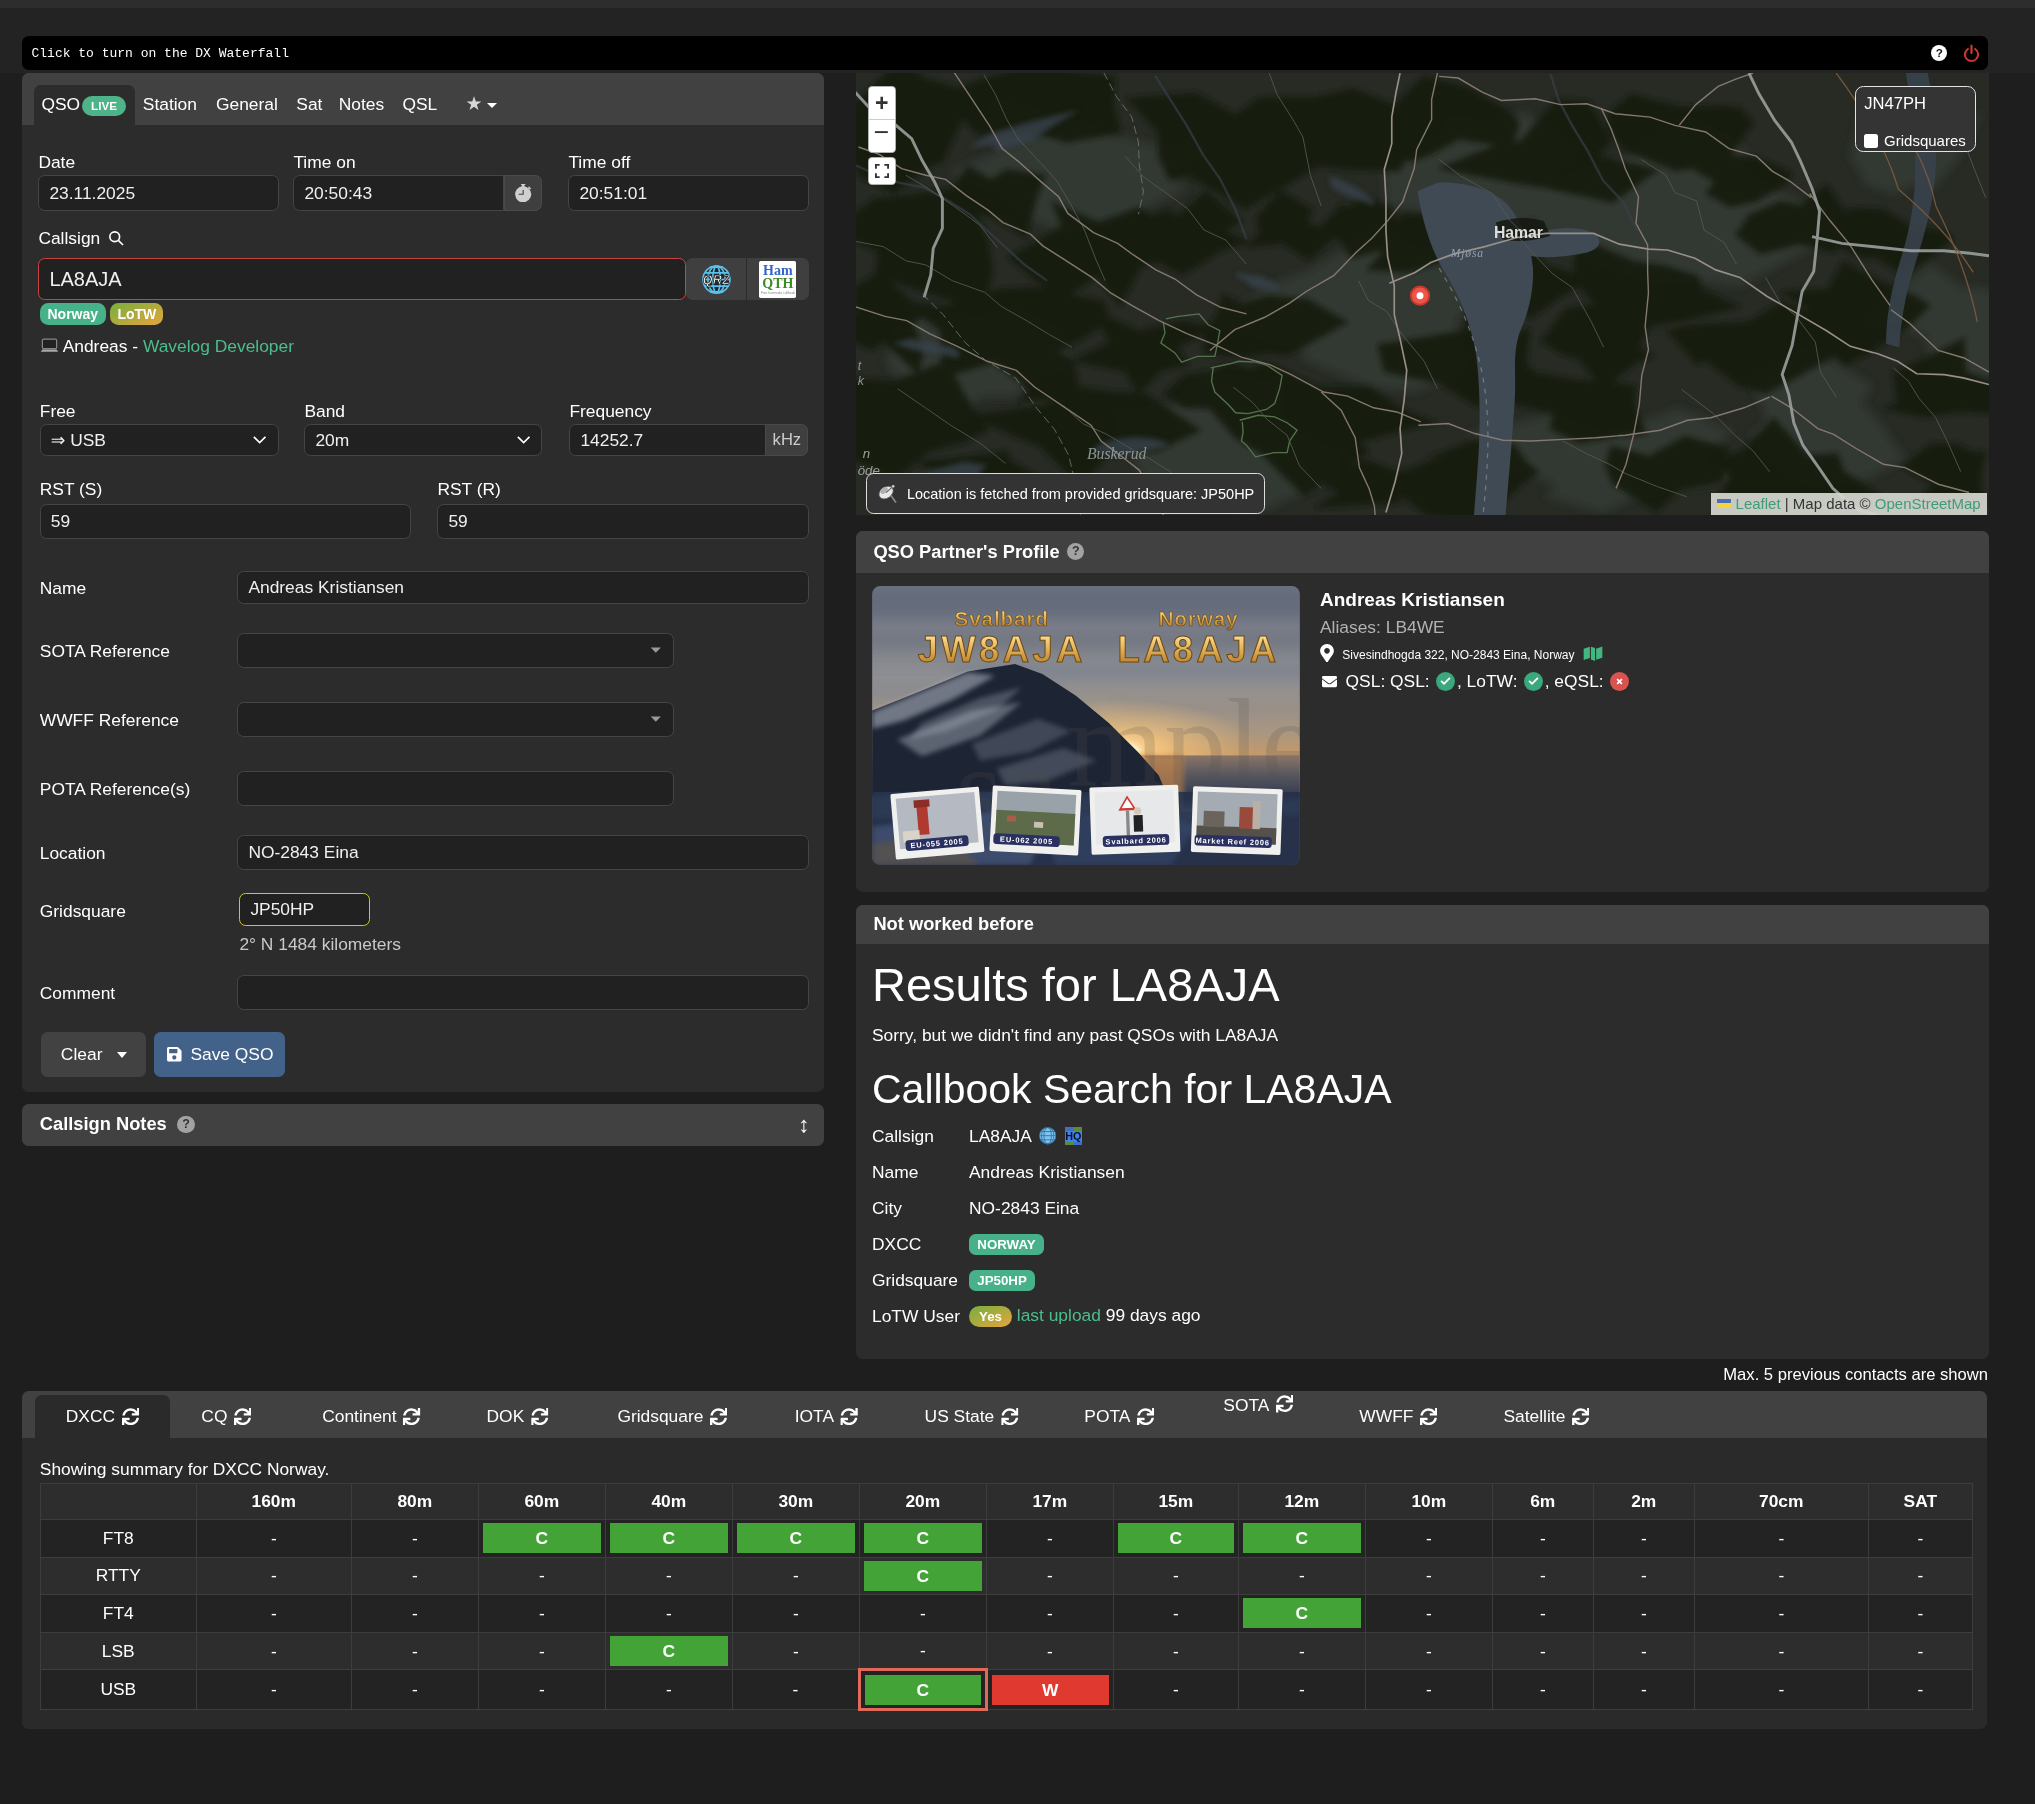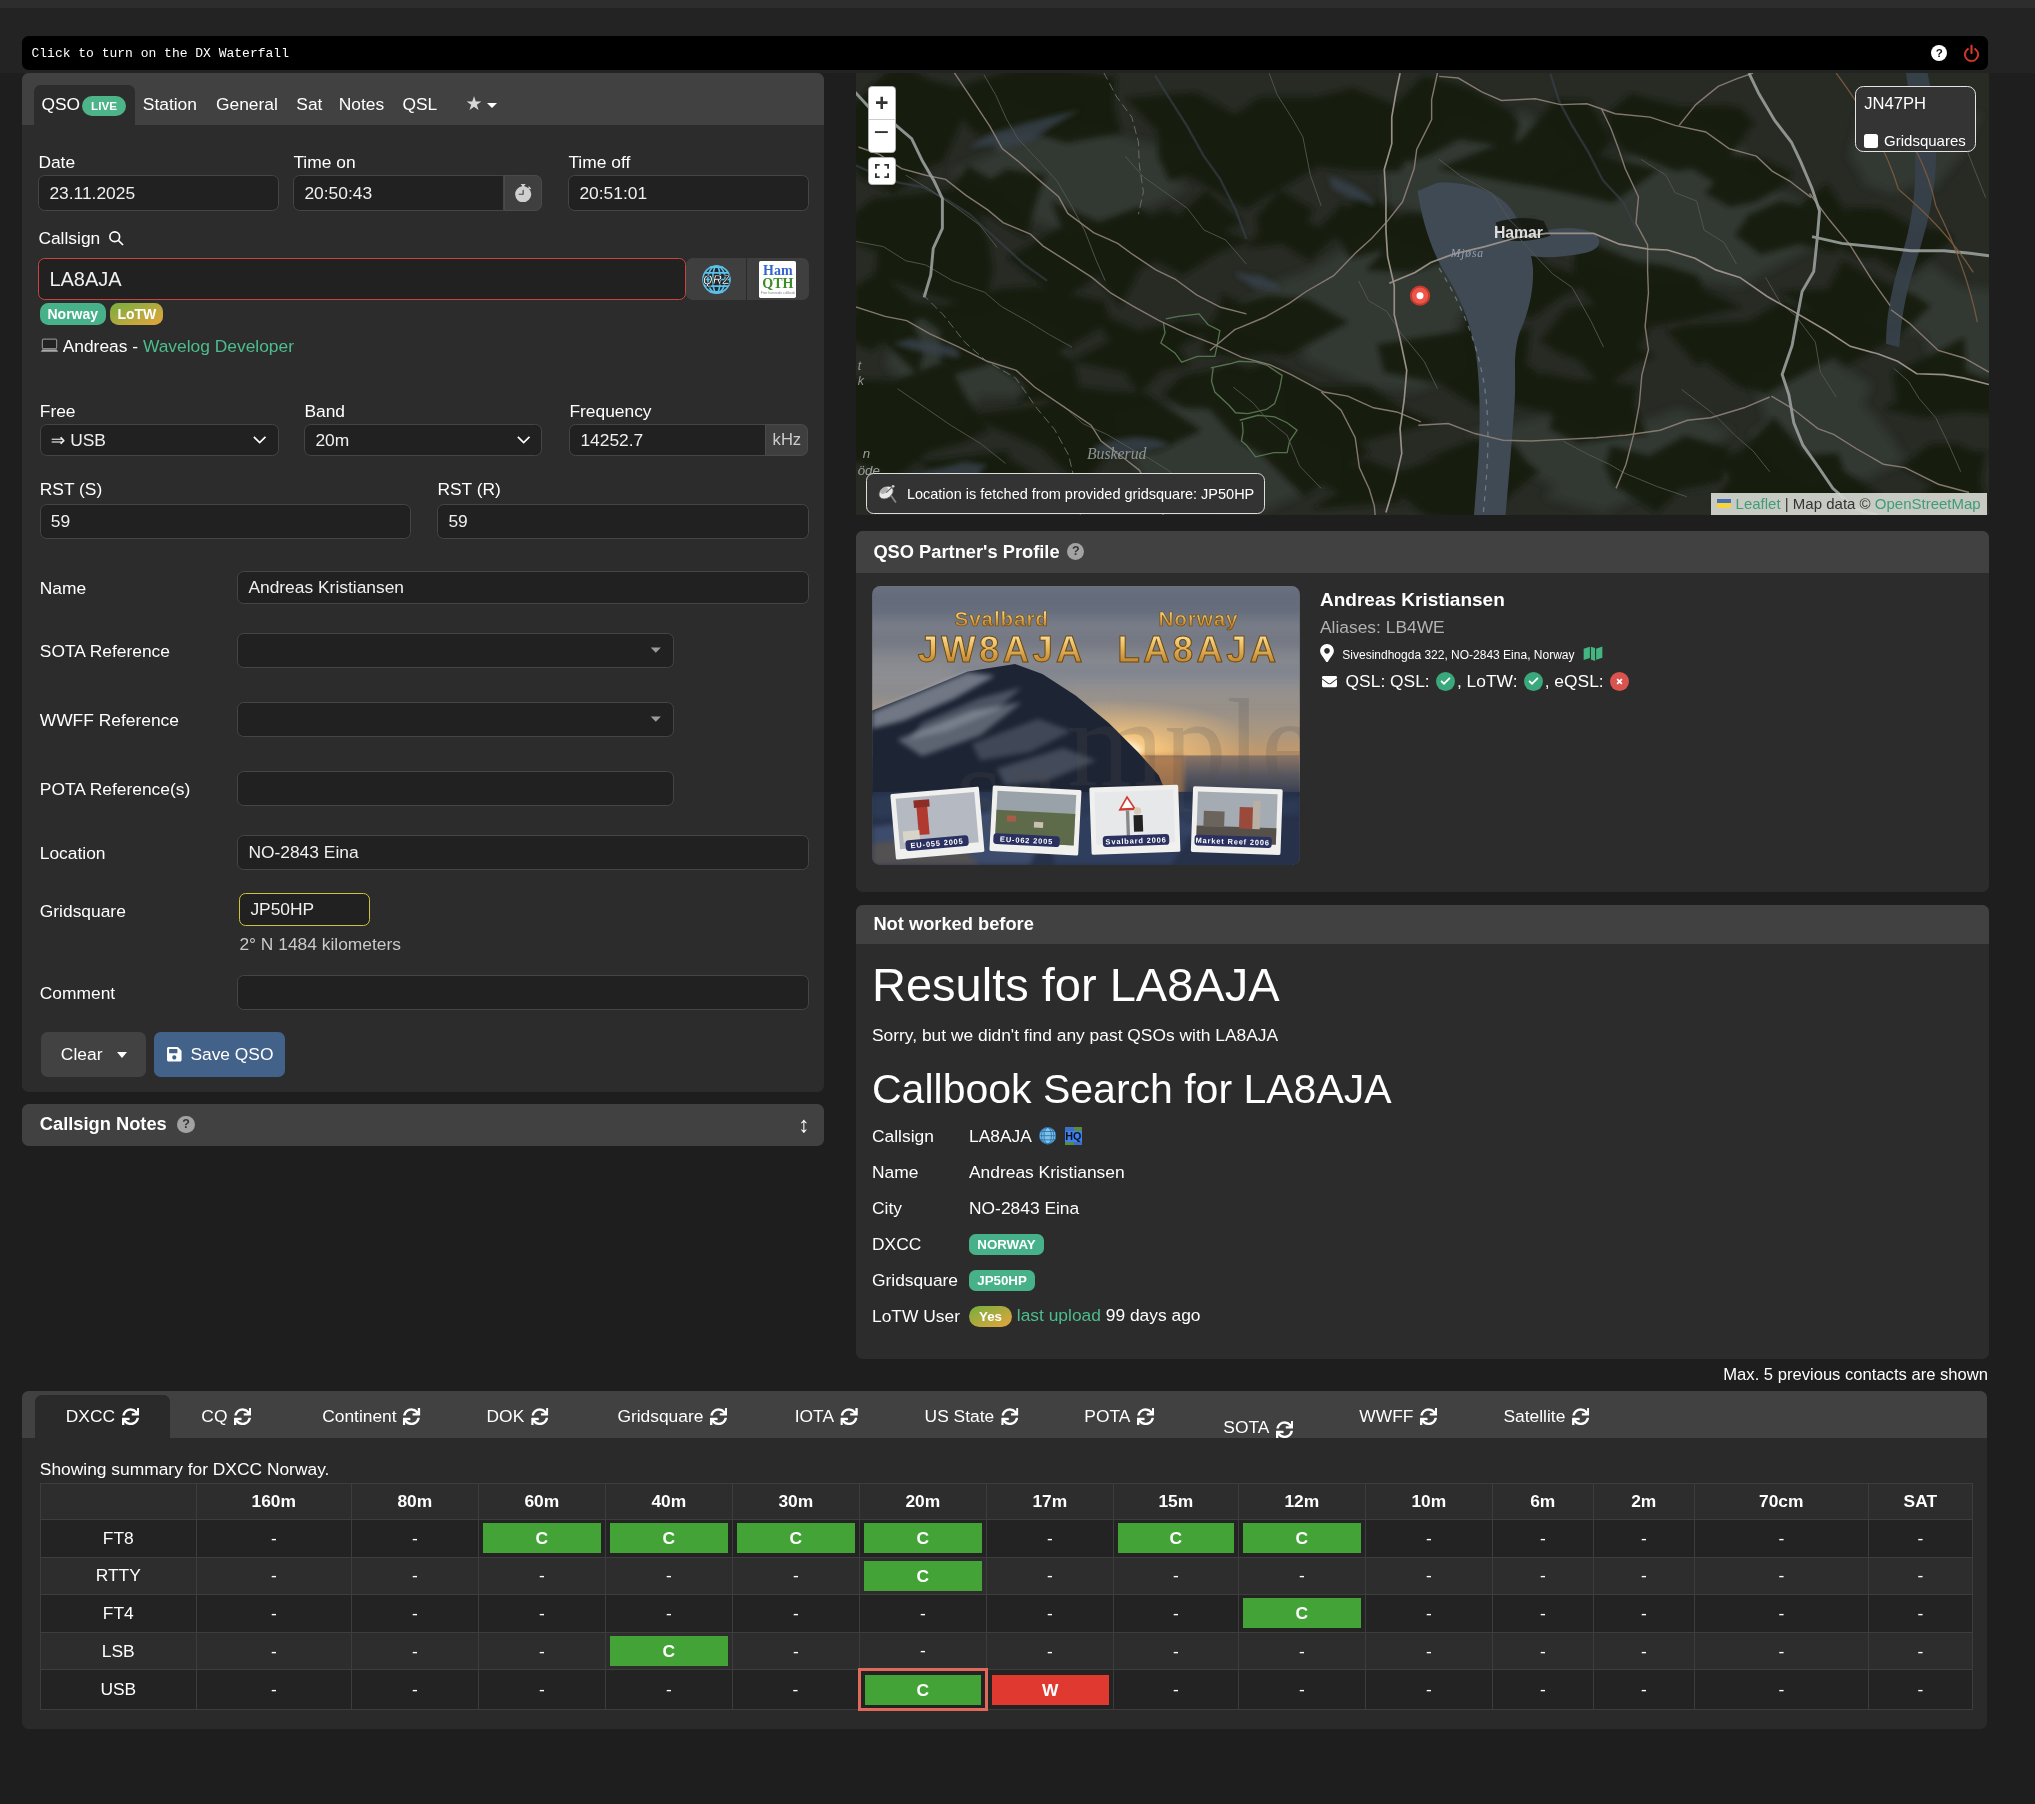--- a/index.html
+++ b/index.html
@@ -566,21 +566,21 @@
       </svg></div>
 <div style="position:absolute;left:804px;top:4.2px;height:43px;transform:translateX(-50%);display:flex;align-items:center;font-size:17.4px;">IOTA<svg width="17.4" height="17.4" viewBox="0 0 512 512" fill="#fff" style="margin-left:6.6px;vertical-align:-2.5px;">
         <path d="M440.65 12.57l4 82.77A247.16 247.16 0 0 0 255.83 8C134.73 8 33.91 94.92 12.29 209.82A12 12 0 0 0 24.09 224h49.05a12 12 0 0 0 11.67-9.26 175.91 175.91 0 0 1 317-56.94l-101.46-4.86a12 12 0 0 0-12.57 12v47.41a12 12 0 0 0 12 12H500a12 12 0 0 0 12-12V12a12 12 0 0 0-12-12h-47.37a12 12 0 0 0-11.98 12.57zM255.83 432a175.61 175.61 0 0 1-146-77.8l101.8 4.87a12 12 0 0 0 12.57-12v-47.4a12 12 0 0 0-12-12H12a12 12 0 0 0-12 12v200.33a12 12 0 0 0 12 12h47.35a12 12 0 0 0 12-12.6l-4.15-82.57A247.17 247.17 0 0 0 255.83 504c121.11 0 221.93-86.92 243.55-201.82a12 12 0 0 0-11.8-14.18h-49.05a12 12 0 0 0-11.67 9.26A175.86 175.86 0 0 1 255.83 432z"></path>
       </svg></div>
 <div style="position:absolute;left:949px;top:4.2px;height:43px;transform:translateX(-50%);display:flex;align-items:center;font-size:17.4px;">US State<svg width="17.4" height="17.4" viewBox="0 0 512 512" fill="#fff" style="margin-left:6.6px;vertical-align:-2.5px;">
         <path d="M440.65 12.57l4 82.77A247.16 247.16 0 0 0 255.83 8C134.73 8 33.91 94.92 12.29 209.82A12 12 0 0 0 24.09 224h49.05a12 12 0 0 0 11.67-9.26 175.91 175.91 0 0 1 317-56.94l-101.46-4.86a12 12 0 0 0-12.57 12v47.41a12 12 0 0 0 12 12H500a12 12 0 0 0 12-12V12a12 12 0 0 0-12-12h-47.37a12 12 0 0 0-11.98 12.57zM255.83 432a175.61 175.61 0 0 1-146-77.8l101.8 4.87a12 12 0 0 0 12.57-12v-47.4a12 12 0 0 0-12-12H12a12 12 0 0 0-12 12v200.33a12 12 0 0 0 12 12h47.35a12 12 0 0 0 12-12.6l-4.15-82.57A247.17 247.17 0 0 0 255.83 504c121.11 0 221.93-86.92 243.55-201.82a12 12 0 0 0-11.8-14.18h-49.05a12 12 0 0 0-11.67 9.26A175.86 175.86 0 0 1 255.83 432z"></path>
       </svg></div>
 <div style="position:absolute;left:1097px;top:4.2px;height:43px;transform:translateX(-50%);display:flex;align-items:center;font-size:17.4px;">POTA<svg width="17.4" height="17.4" viewBox="0 0 512 512" fill="#fff" style="margin-left:6.6px;vertical-align:-2.5px;">
         <path d="M440.65 12.57l4 82.77A247.16 247.16 0 0 0 255.83 8C134.73 8 33.91 94.92 12.29 209.82A12 12 0 0 0 24.09 224h49.05a12 12 0 0 0 11.67-9.26 175.91 175.91 0 0 1 317-56.94l-101.46-4.86a12 12 0 0 0-12.57 12v47.41a12 12 0 0 0 12 12H500a12 12 0 0 0 12-12V12a12 12 0 0 0-12-12h-47.37a12 12 0 0 0-11.98 12.57zM255.83 432a175.61 175.61 0 0 1-146-77.8l101.8 4.87a12 12 0 0 0 12.57-12v-47.4a12 12 0 0 0-12-12H12a12 12 0 0 0-12 12v200.33a12 12 0 0 0 12 12h47.35a12 12 0 0 0 12-12.6l-4.15-82.57A247.17 247.17 0 0 0 255.83 504c121.11 0 221.93-86.92 243.55-201.82a12 12 0 0 0-11.8-14.18h-49.05a12 12 0 0 0-11.67 9.26A175.86 175.86 0 0 1 255.83 432z"></path>
       </svg></div>
-<div style="position:absolute;left:1236px;top:4.2px;height:43px;transform:translateX(-50%);display:flex;align-items:flex-end;font-size:17.4px;">SOTA<svg width="17.4" height="17.4" viewBox="0 0 512 512" fill="#fff" style="margin-left:6.6px;vertical-align:-2.5px;">
+<div style="position:absolute;left:1236px;top:4.2px;height:43px;transform:translateX(-50%);display:flex;align-items:flex-start;font-size:17.4px;">SOTA<svg width="17.4" height="17.4" viewBox="0 0 512 512" fill="#fff" style="margin-left:6.6px;vertical-align:-2.5px;">
         <path d="M440.65 12.57l4 82.77A247.16 247.16 0 0 0 255.83 8C134.73 8 33.91 94.92 12.29 209.82A12 12 0 0 0 24.09 224h49.05a12 12 0 0 0 11.67-9.26 175.91 175.91 0 0 1 317-56.94l-101.46-4.86a12 12 0 0 0-12.57 12v47.41a12 12 0 0 0 12 12H500a12 12 0 0 0 12-12V12a12 12 0 0 0-12-12h-47.37a12 12 0 0 0-11.98 12.57zM255.83 432a175.61 175.61 0 0 1-146-77.8l101.8 4.87a12 12 0 0 0 12.57-12v-47.4a12 12 0 0 0-12-12H12a12 12 0 0 0-12 12v200.33a12 12 0 0 0 12 12h47.35a12 12 0 0 0 12-12.6l-4.15-82.57A247.17 247.17 0 0 0 255.83 504c121.11 0 221.93-86.92 243.55-201.82a12 12 0 0 0-11.8-14.18h-49.05a12 12 0 0 0-11.67 9.26A175.86 175.86 0 0 1 255.83 432z"></path>
       </svg></div>
 <div style="position:absolute;left:1376px;top:4.2px;height:43px;transform:translateX(-50%);display:flex;align-items:center;font-size:17.4px;">WWFF<svg width="17.4" height="17.4" viewBox="0 0 512 512" fill="#fff" style="margin-left:6.6px;vertical-align:-2.5px;">
         <path d="M440.65 12.57l4 82.77A247.16 247.16 0 0 0 255.83 8C134.73 8 33.91 94.92 12.29 209.82A12 12 0 0 0 24.09 224h49.05a12 12 0 0 0 11.67-9.26 175.91 175.91 0 0 1 317-56.94l-101.46-4.86a12 12 0 0 0-12.57 12v47.41a12 12 0 0 0 12 12H500a12 12 0 0 0 12-12V12a12 12 0 0 0-12-12h-47.37a12 12 0 0 0-11.98 12.57zM255.83 432a175.61 175.61 0 0 1-146-77.8l101.8 4.87a12 12 0 0 0 12.57-12v-47.4a12 12 0 0 0-12-12H12a12 12 0 0 0-12 12v200.33a12 12 0 0 0 12 12h47.35a12 12 0 0 0 12-12.6l-4.15-82.57A247.17 247.17 0 0 0 255.83 504c121.11 0 221.93-86.92 243.55-201.82a12 12 0 0 0-11.8-14.18h-49.05a12 12 0 0 0-11.67 9.26A175.86 175.86 0 0 1 255.83 432z"></path>
       </svg></div>
 <div style="position:absolute;left:1524px;top:4.2px;height:43px;transform:translateX(-50%);display:flex;align-items:center;font-size:17.4px;">Satellite<svg width="17.4" height="17.4" viewBox="0 0 512 512" fill="#fff" style="margin-left:6.6px;vertical-align:-2.5px;">
         <path d="M440.65 12.57l4 82.77A247.16 247.16 0 0 0 255.83 8C134.73 8 33.91 94.92 12.29 209.82A12 12 0 0 0 24.09 224h49.05a12 12 0 0 0 11.67-9.26 175.91 175.91 0 0 1 317-56.94l-101.46-4.86a12 12 0 0 0-12.57 12v47.41a12 12 0 0 0 12 12H500a12 12 0 0 0 12-12V12a12 12 0 0 0-12-12h-47.37a12 12 0 0 0-11.98 12.57zM255.83 432a175.61 175.61 0 0 1-146-77.8l101.8 4.87a12 12 0 0 0 12.57-12v-47.4a12 12 0 0 0-12-12H12a12 12 0 0 0-12 12v200.33a12 12 0 0 0 12 12h47.35a12 12 0 0 0 12-12.6l-4.15-82.57A247.17 247.17 0 0 0 255.83 504c121.11 0 221.93-86.92 243.55-201.82a12 12 0 0 0-11.8-14.18h-49.05a12 12 0 0 0-11.67 9.26A175.86 175.86 0 0 1 255.83 432z"></path>
       </svg></div>
 <div style="position:absolute;left:17.4px;top:68px;font-size:17.4px;">Showing summary for DXCC Norway.</div>
 <table style="position:absolute;left:17.4px;top:92px;border-collapse:collapse;table-layout:fixed;width:1931px;font-size:17.4px;">

